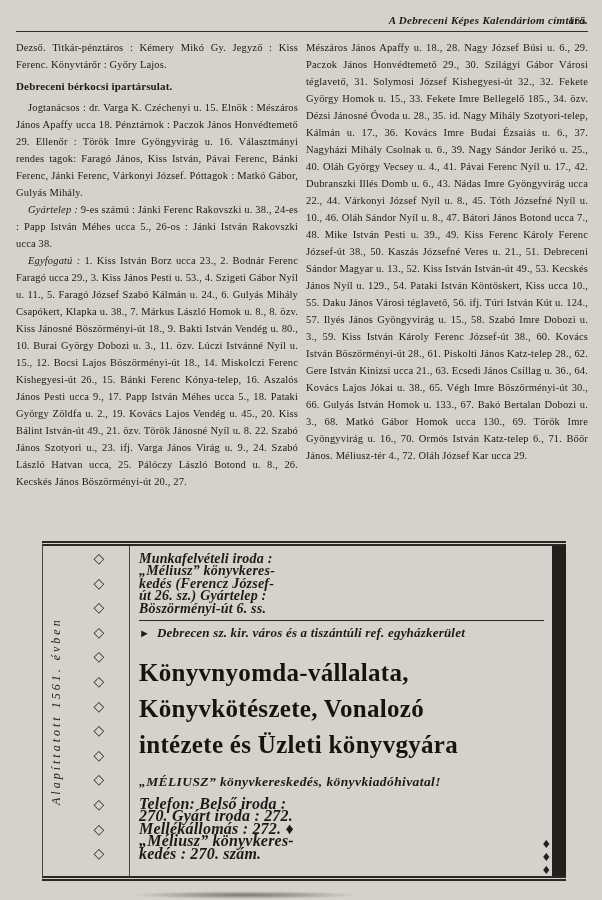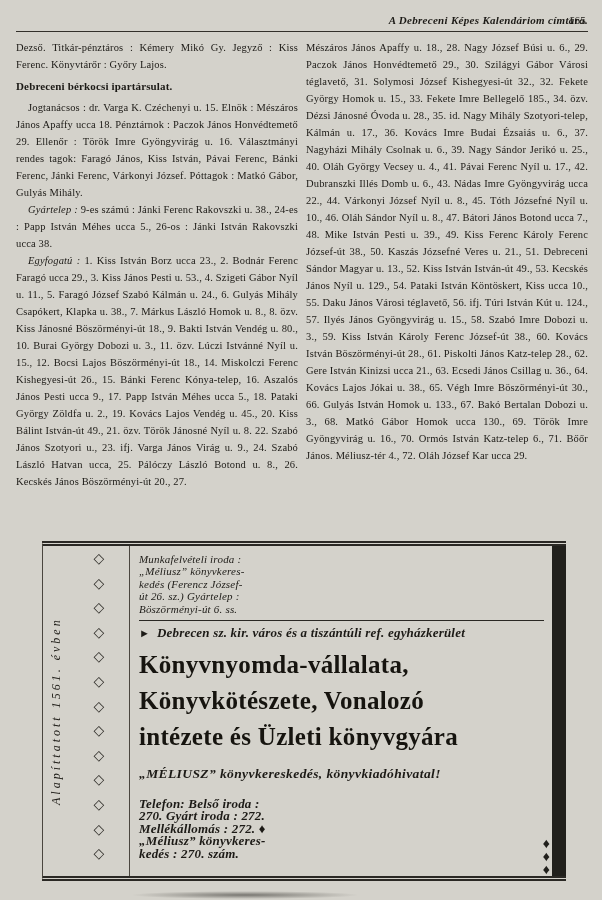--- a/index.html
+++ b/index.html
@@ -30,31 +30,31 @@
   .founded{writing-mode:vertical-rl;transform:rotate(180deg);
     height:100%;width:26px;line-height:26px;text-align:center;
     font-style:italic;font-size:12px;letter-spacing:3px;color:#23211c;}
   .diamond-col{flex:1;text-align:center;white-space:pre-line;
     font-size:14px;line-height:24.6px;color:#2a2824;padding-top:1px;}
   .ad-bar{position:absolute;right:0;top:0;bottom:0;width:14px;background:#21201c;}
   .corner-diamonds{position:absolute;right:16px;bottom:0;font-size:14px;line-height:13px;
     white-space:pre-line;color:#21201c;}
   .ad-content{position:absolute;left:87px;right:20px;top:0;bottom:0;
     padding:7px 2px 4px 9px;overflow:hidden;}
-  .office-note{font-style:italic;font-weight:normal;font-size:11px;line-height:12.4px;
+  .office-note{font-style:italic;font-weight:bold;font-size:14px;line-height:12.4px;
     white-space:pre-line;letter-spacing:0.2px;}
   .ad-rule{border-top:1px solid #2a2824;margin:5px 0 4px;}
   .subtitle-row{display:flex;align-items:center;gap:7px;}
   .pointer{font-size:11px;line-height:11px;}
   .subtitle{font-weight:bold;font-style:italic;font-size:13px;letter-spacing:0.2px;}
   .ad-title{font-weight:bold;font-size:25px;line-height:36px;letter-spacing:0.3px;color:#16140f;}
-  .ad-title.first{margin-top:6px;}
+  .ad-title.first{margin-top:14px;}
   .tagline{font-weight:bold;font-style:italic;font-size:13.5px;letter-spacing:0.4px;margin-top:11px;}
-  .phone-note{font-style:italic;font-weight:bold;font-size:13px;line-height:12.4px;
-    white-space:pre-line;margin-top:16px;letter-spacing:0.2px;}
+  .phone-note{font-style:italic;font-weight:bold;font-size:16px;line-height:12.4px;
+    white-space:pre-line;margin-top:8px;letter-spacing:0.2px;}
   .bottom-smudge{position:absolute;left:130px;bottom:1px;width:230px;height:8px;
     background:radial-gradient(ellipse at center,rgba(30,28,24,0.5) 0%,rgba(30,28,24,0) 70%);}
 </style>
 </head>
 <body>
 
 <div class="page">
 
   <div class="header">
     <span>A Debreceni Képes Kalendáriom címtára.</span>

